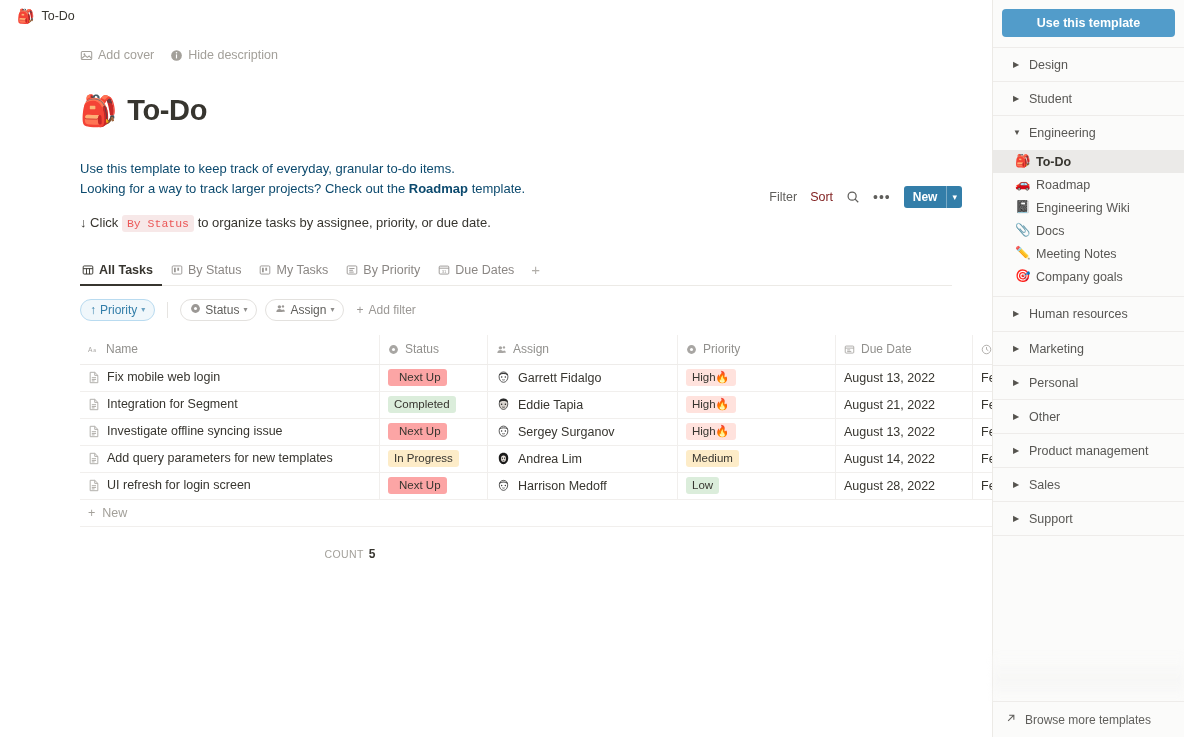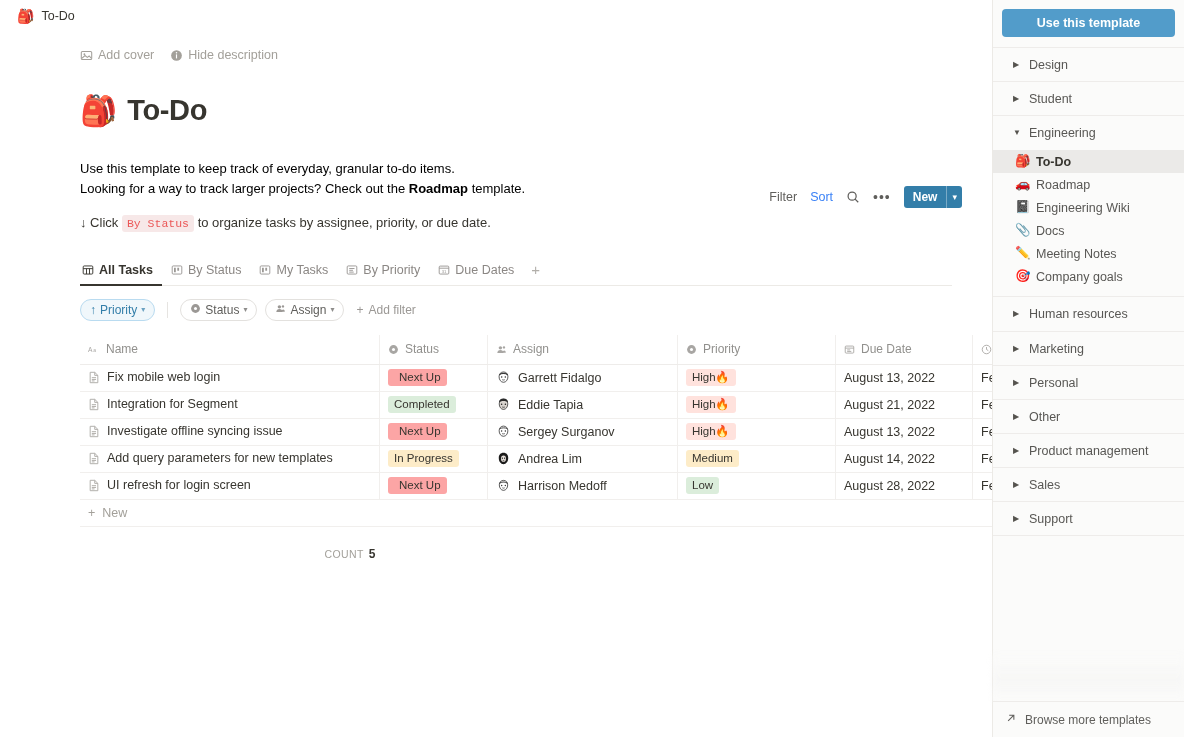--- a/index.html
+++ b/index.html
@@ -47,21 +47,21 @@
   .title-row {
     display: flex; align-items: center; gap: 10px;
     margin-top: 9px;
   }
   .title-emoji { font-size: 30px; line-height: 1; }
   .page-title {
     font-size: 29px; font-weight: bold; letter-spacing: -0.4px;
     color: #37352f;
   }
 
-  .desc { margin-top: 12px; font-size: 13px; line-height: 20px; color: #000000; }
+  .desc { margin-top: 12px; font-size: 13px; line-height: 20px; color: #0c4a6e; }
   .desc b { font-weight: bold; }
   .desc-gap { height: 14px; }
   .callout-line { font-size: 13px; line-height: 20px; color: #37352f; }
   code.inline {
     font-family: "Liberation Mono", monospace;
     font-size: 11.5px;
     background: #f7e8e8;
     color: #eb5757;
     padding: 2px 5px;
     border-radius: 3px;
@@ -90,21 +90,21 @@
     padding: 0 8px 8px 8px; color: #b2afaa; font-size: 15px; cursor: pointer;
     line-height: 1;
   }
 
   .toolbar-right {
     position: absolute; right: 30px; top: 186px;
     display: flex; align-items: center; gap: 13px;
     font-size: 12.5px;
   }
   .tr-item { color: #5f5e5b; cursor: pointer; }
-  .tr-item.accent { color: #3b82f6; }
+  .tr-item.accent { color: #7f1d1d; }
   .tr-icon { color: #5f5e5b; cursor: pointer; display:flex; align-items:center; }
   .dots { color: #5f5e5b; cursor: pointer; font-size: 14px; letter-spacing: 1px; line-height: 1; }
   .newbtn {
     display: flex; align-items: stretch;
     background: #337ea9; color: #fff; border-radius: 3px;
     height: 22px; overflow: hidden; cursor: pointer;
     font-size: 12px;
   }
   .newbtn .lbl { padding: 0 9px; display:flex; align-items:center; font-weight: 600; }
   .newbtn .div { width: 1px; background: rgba(255,255,255,.35); }

